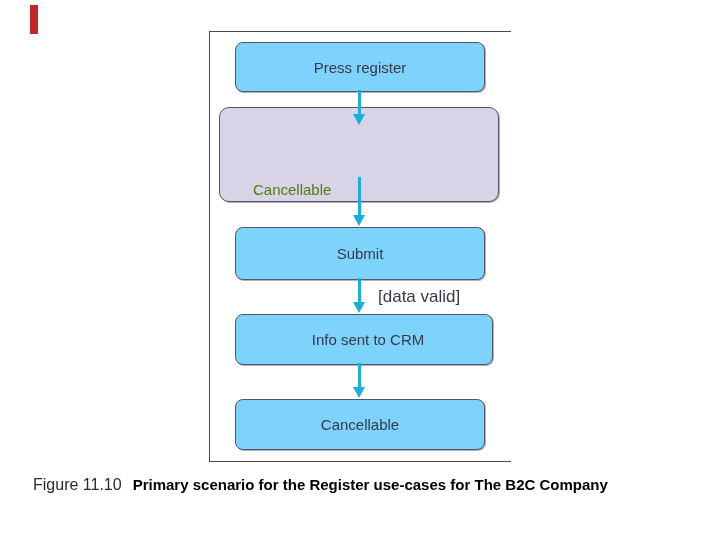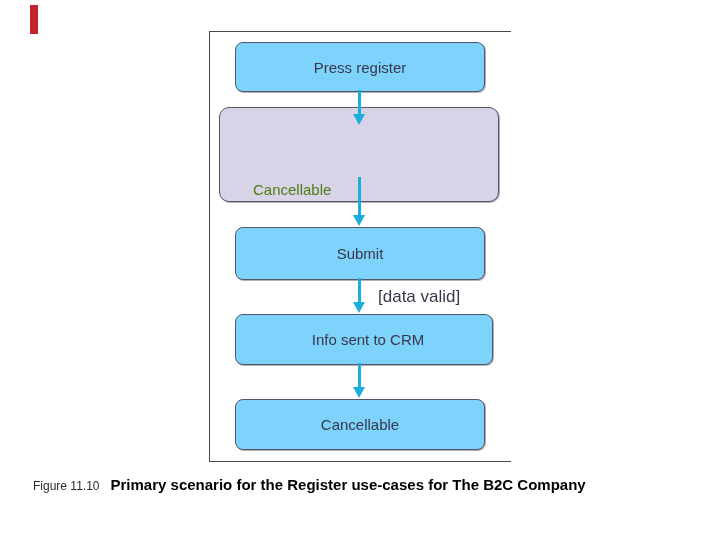--- a/index.html
+++ b/index.html
@@ -95,21 +95,21 @@
   .arrow.a4 { left: 353px; top: 363px; height: 35px; }
   .caption-row {
     position: absolute;
     left: 33px; top: 464px;
     display: flex;
     align-items: baseline;
     gap: 11px;
     white-space: nowrap;
   }
   .figure-label {
-    font-size: 12px;
+    font-size: 16px;
     color: #2b2b2b;
   }
   .figure-caption {
     font-size: 15px;
     font-weight: bold;
     color: #000000;
     margin-top: 12px;
   }
 </style>
 </head>

